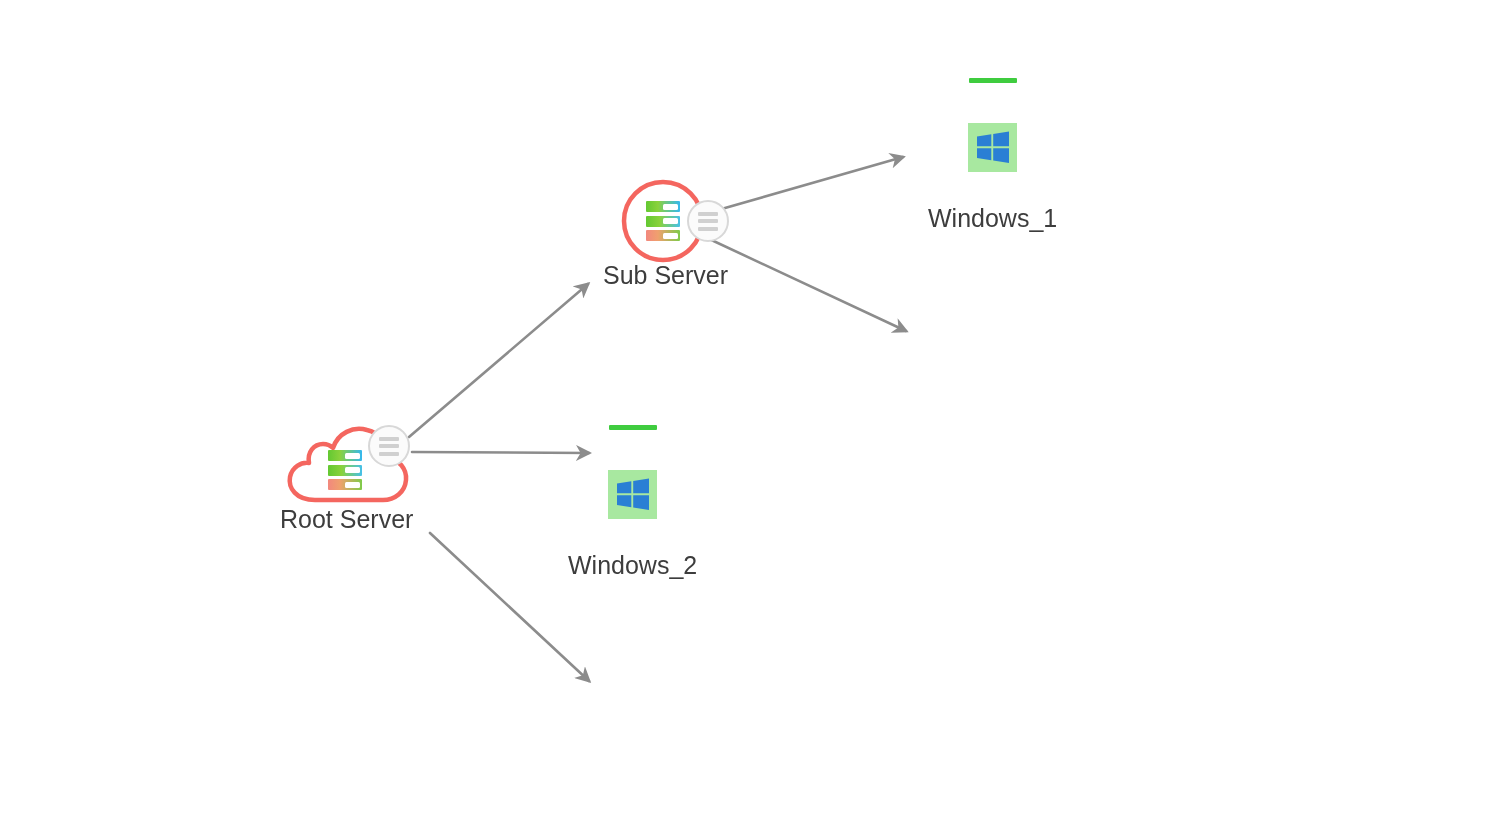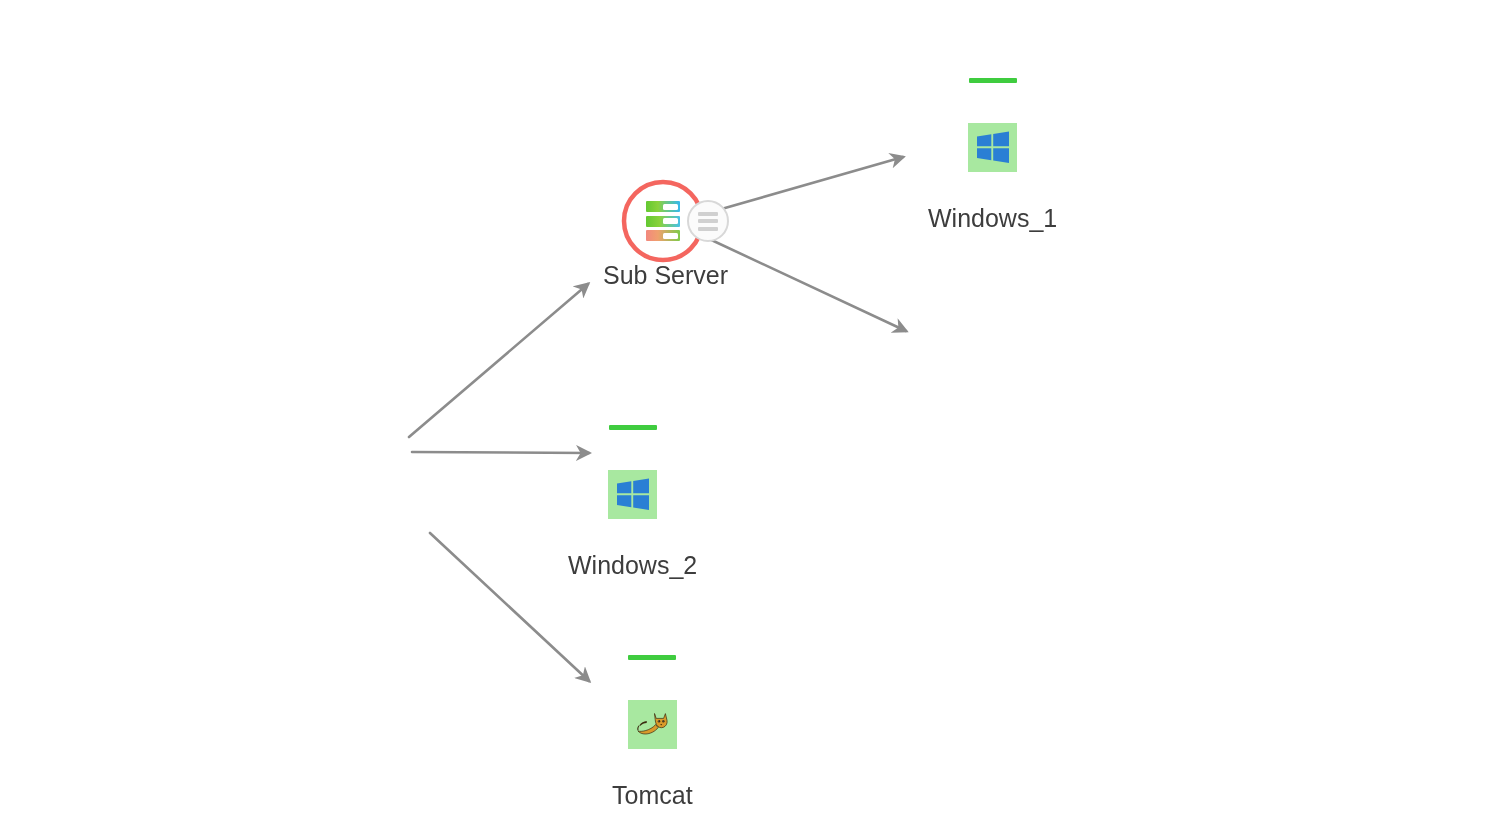--- a/index.html
+++ b/index.html
@@ -154,20 +154,52 @@
 
     <g stroke="#8c8c8c" stroke-width="2.6" fill="none" stroke-linecap="round">
       <line x1="409" y1="437" x2="588" y2="284" marker-end="url(#arrowDart)"></line>
       <line x1="412" y1="452" x2="589" y2="453" marker-end="url(#arrowDart)"></line>
       <line x1="430" y1="533" x2="589" y2="681" marker-end="url(#arrowDart)"></line>
       <line x1="711" y1="212" x2="903" y2="157" marker-end="url(#arrowDart)"></line>
       <line x1="705" y1="237" x2="906" y2="331" marker-end="url(#arrowDart)"></line>
     </g>
   </svg>
 
+  <div class="node" style="left:280px; top:420px;">
+    <div class="srv-wrap">
+      <svg class="cloud-svg" width="130" height="86" viewBox="0 0 130 86">
+        <path d="M 33,80
+                 C 14,80 6,68 8,57
+                 C 10,47 19,42 27,43
+                 C 25,32 32,24 41,24
+                 C 45,24 48,25 51,28
+                 C 56,13 71,6 85,10
+                 C 98,13 106,25 105,38
+                 C 117,39 125,49 124,60
+                 C 123,72 113,80 101,80 Z" fill="none" stroke="#f4665f" stroke-width="4.5" stroke-linejoin="round"></path>
+      </svg>
+      <div class="srv-icon" style="left:46px; top:30px;">
+        <div class="srv-bar b1">
+            <i></i>
+          </div>
+        <div class="srv-bar b2">
+            <i></i>
+          </div>
+        <div class="srv-bar b3">
+            <i></i>
+          </div>
+      </div>
+      <div class="badge" style="left:86px; top:5px;">
+        <span></span>
+        <span></span>
+        <span></span>
+      </div>
+    </div>
+    <div class="node-label">Root Server</div>
+  </div>
 
   <div class="node" style="left:603px; top:176px;">
     <div class="srv-wrap circle">
       <svg class="circle-svg" width="90" height="90" viewBox="0 0 90 90">
         <circle cx="42" cy="45" r="39" fill="none" stroke="#f4665f" stroke-width="4.5"></circle>
       </svg>
       <div class="srv-icon" style="left:25px; top:25px;">
         <div class="srv-bar b1">
             <i></i>
           </div>
@@ -207,47 +239,14 @@
       <svg class="win-logo" viewBox="0 0 34 33">
         <path d="M1,5.6 L15.3,3.3 L15.3,15.3 L1,15.3 Z" fill="#2a7fd4"></path>
         <path d="M17.2,3.0 L33,0.6 L33,15.3 L17.2,15.3 Z" fill="#2a7fd4"></path>
         <path d="M1,17.2 L15.3,17.2 L15.3,29.2 L1,26.9 Z" fill="#2a7fd4"></path>
         <path d="M17.2,17.2 L33,17.2 L33,31.9 L17.2,29.5 Z" fill="#2a7fd4"></path>
       </svg>
     </div>
     <div class="node-label app-label">Windows_2</div>
   </div>
 
-  <div class="node app-wrap" style="left:612px; top:655px;">
-    <div class="status-bar" style="background:#3fcc3f;"></div>
-    <div class="app-tile" style="background:#a8e8a0;">
-      <svg class="tomcat-logo" viewBox="0 0 36 32">
-        <g fill="#d99a2b" stroke="#3a2b10" stroke-width="0.7" stroke-linejoin="round">
-          <path d="M20.5,4.5 L22.2,9.4 L29.6,9.4 L31.4,4.6
-                   L33.0,11.3 C33.6,14.5 32.0,17.4 29.2,18.4
-                   C26.6,19.3 23.8,18.2 22.5,15.8
-                   C21.6,14.1 21.3,12.4 21.2,10.6 Z"></path>
-          <path d="M21.6,15.6 C19.2,18.5 15.3,20.7 11.2,21.7
-                   C8.4,22.4 5.9,22.5 4.0,22.1
-                   C5.6,23.9 8.2,25.0 11.2,25.0
-                   C16.2,25.0 21.2,22.4 24.2,18.6 Z"></path>
-        </g>
-        <g fill="#3a2b10">
-          <path d="M12.8,12.0 C9.8,12.2 7.0,13.8 5.6,16.1
-                   C5.2,16.8 5.8,17.2 6.3,16.7
-                   C7.9,15.1 10.2,14.1 12.7,13.9 Z"></path>
-          <path d="M4.6,16.4 C3.3,18.0 2.9,19.9 3.6,21.4
-                   C3.9,22.0 4.6,21.8 4.5,21.1
-                   C4.2,19.9 4.5,18.4 5.3,17.1 Z"></path>
-          <circle cx="25.0" cy="12.3" r="1.2"></circle>
-          <circle cx="29.3" cy="12.3" r="1.2"></circle>
-          <path d="M26.3,15.1 L28.1,15.1 L27.2,16.4 Z"></path>
-        </g>
-        <g fill="#ffffff">
-          <circle cx="24.7" cy="11.9" r="0.4"></circle>
-          <circle cx="29.0" cy="11.9" r="0.4"></circle>
-        </g>
-      </svg>
-    </div>
-    <div class="node-label app-label">Tomcat</div>
-  </div>
 
 </div>
 
 </body></html>

